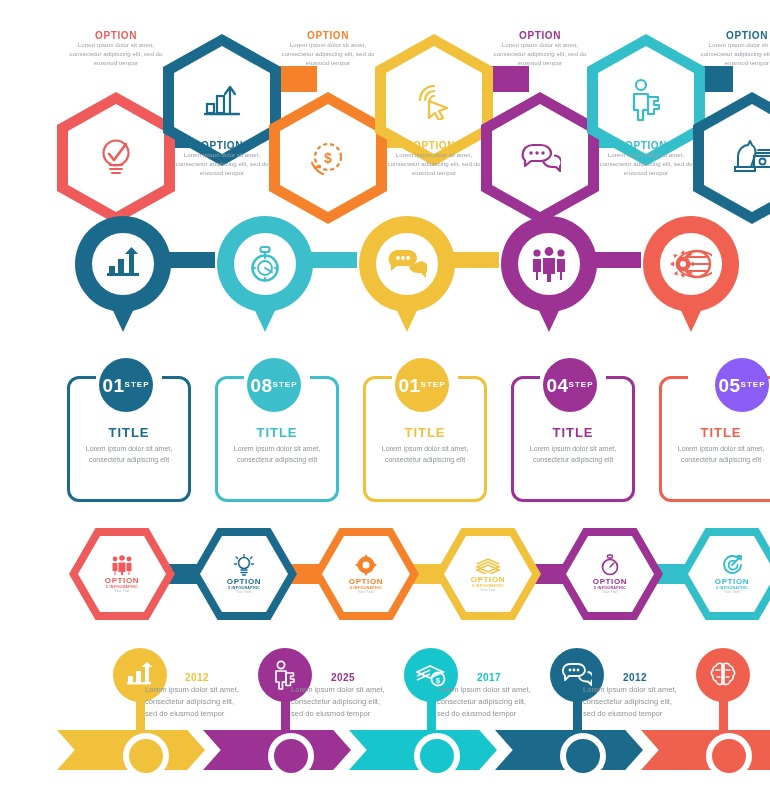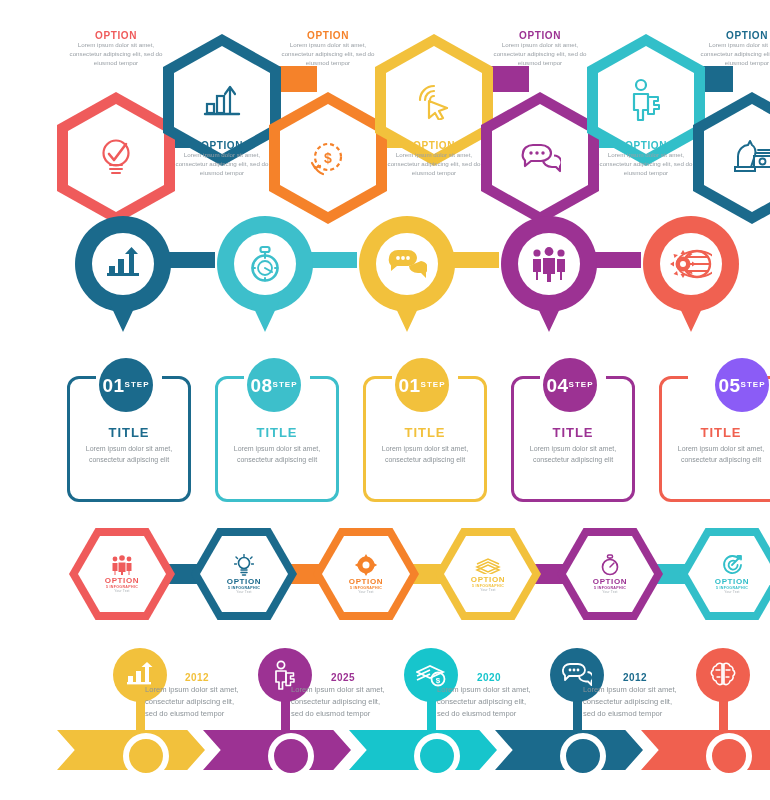--- a/index.html
+++ b/index.html
@@ -484,20 +484,20 @@
         <path d="M14 3 v20 M7 9 h4 M17 9 h4 M8 16 h3 M17 16 h3" stroke="#fff" stroke-width="1.4" stroke-linecap="round"></path>
       </svg>
     </div>
 
     <div class="tlyear" style="left:150px;top:32px;color:#F2C13C;">2012</div>
     <div class="tlbody" style="left:110px;top:44px;">Lorem ipsum dolor sit amet, consectetur adipiscing elit, sed do eiusmod tempor</div>
 
     <div class="tlyear" style="left:296px;top:32px;color:#9C3293;">2025</div>
     <div class="tlbody" style="left:256px;top:44px;">Lorem ipsum dolor sit amet, consectetur adipiscing elit, sed do eiusmod tempor</div>
 
-    <div class="tlyear" style="left:442px;top:32px;color:#17C5CC;">2020</div>
+    <div class="tlyear" style="left:442px;top:32px;color:#17C5CC;">2017</div>
     <div class="tlbody" style="left:402px;top:44px;">Lorem ipsum dolor sit amet, consectetur adipiscing elit, sed do eiusmod tempor</div>
 
     <div class="tlyear" style="left:588px;top:32px;color:#1B6A8C;">2012</div>
     <div class="tlbody" style="left:548px;top:44px;">Lorem ipsum dolor sit amet, consectetur adipiscing elit, sed do eiusmod tempor</div>
   </div>
 
 </div>
 
 </body></html>

